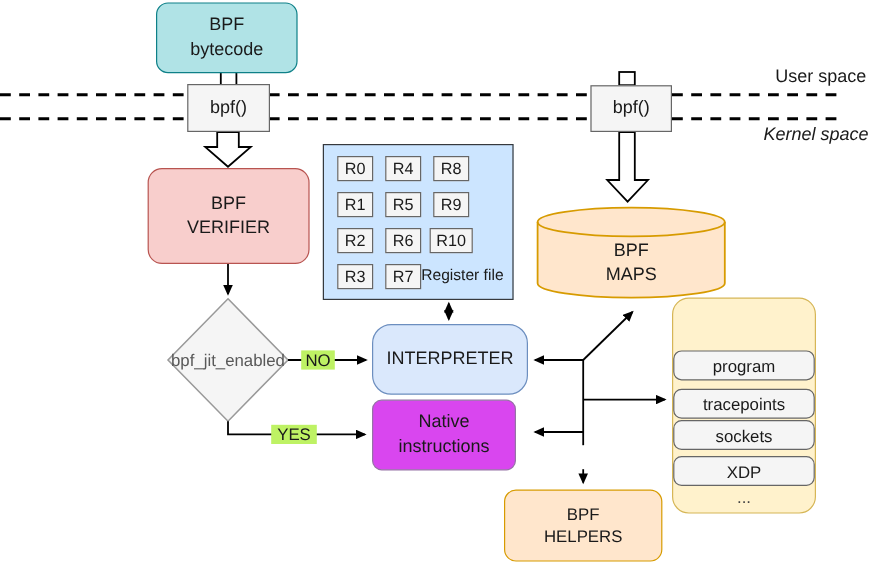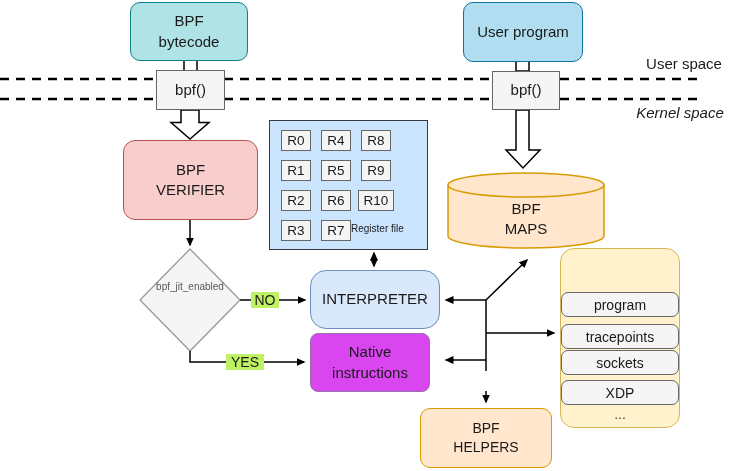--- a/index.html
+++ b/index.html
@@ -23,23 +23,23 @@
   #uspace{left:640px;top:55px;width:88px;height:18px;font-size:15px;}
   #kspace{left:628px;top:104px;width:104px;height:18px;font-size:15px;font-style:italic;}
   
   #verifier{left:123px;top:140px;width:135px;height:80px;background:#f8cecc;border:1.5px solid #b85450;border-radius:12px;}
   
   #regbox{left:269px;top:120px;width:159px;height:130px;background:#cce5ff;border:1.5px solid #36393d;box-sizing:border-box;position:absolute;}
   .reg{
     position:absolute;width:30px;height:21px;background:#f5f5f5;border:1px solid #666666;
     display:flex;align-items:center;justify-content:center;font-size:13.5px;box-sizing:border-box;
   }
-  #reglabel{left:351px;top:222px;width:78px;height:14px;font-size:10px;justify-content:flex-start;}
+  #reglabel{left:351px;top:222px;width:78px;height:14px;font-size:13px;justify-content:flex-start;}
   
-  #jitlabel{left:140px;top:279px;width:100px;height:15px;font-size:10px;color:#595959;}
+  #jitlabel{left:140px;top:293px;width:100px;height:15px;font-size:14px;color:#595959;}
   
   #interp{left:310px;top:270px;width:130px;height:59px;background:#dae8fc;border:1.5px solid #6c8ebf;border-radius:16px;}
   #native{left:310px;top:333px;width:120px;height:59px;background:#d946ef;border:1.5px solid #9673a6;border-radius:8px;}
   
   #mapstext{left:466px;top:198px;width:120px;height:42px;}
   
   #bpfcall{left:444px;top:371px;width:83px;height:20px;background:#f5f5f5;border:1px solid #666666;font-size:14px;}
   #helpers{left:420px;top:408px;width:132px;height:60px;background:#ffe6cc;border:1.5px solid #d79b00;border-radius:10px;font-size:14px;}
   
   #hooksbox{left:560px;top:248px;width:120px;height:180px;background:#fff2cc;border:1.5px solid #d6b656;border-radius:14px;box-sizing:border-box;position:absolute;}
@@ -89,21 +89,20 @@
     <line x1="486" y1="300" x2="486" y2="371" stroke="#000" stroke-width="1.5"></line>
     <line x1="486" y1="300" x2="446" y2="300" stroke="#000" stroke-width="1.5" marker-end="url(#ah)"></line>
     <line x1="486" y1="300" x2="527" y2="260" stroke="#000" stroke-width="1.5" marker-end="url(#ah)"></line>
     <line x1="486" y1="333" x2="554" y2="333" stroke="#000" stroke-width="1.5" marker-end="url(#ah)"></line>
     <line x1="486" y1="360" x2="446" y2="360" stroke="#000" stroke-width="1.5" marker-end="url(#ah)"></line>
     <line x1="486" y1="391" x2="486" y2="402" stroke="#000" stroke-width="1.5" marker-end="url(#ah)"></line>
   </svg>
 
   <div class="node" id="bytecode">BPF
 bytecode</div>
-  <div class="node" id="userprog">User program</div>
   <div class="node" id="bpfL">bpf()</div>
   <div class="node" id="bpfR">bpf()</div>
   <div class="node" id="uspace">User space</div>
   <div class="node" id="kspace">Kernel space</div>
   <div class="node" id="verifier">BPF
 VERIFIER</div>
 
   <div id="regbox"></div>
   <div class="reg" style="left:281px;top:130px">R0</div>
   <div class="reg" style="left:281px;top:160px">R1</div>

